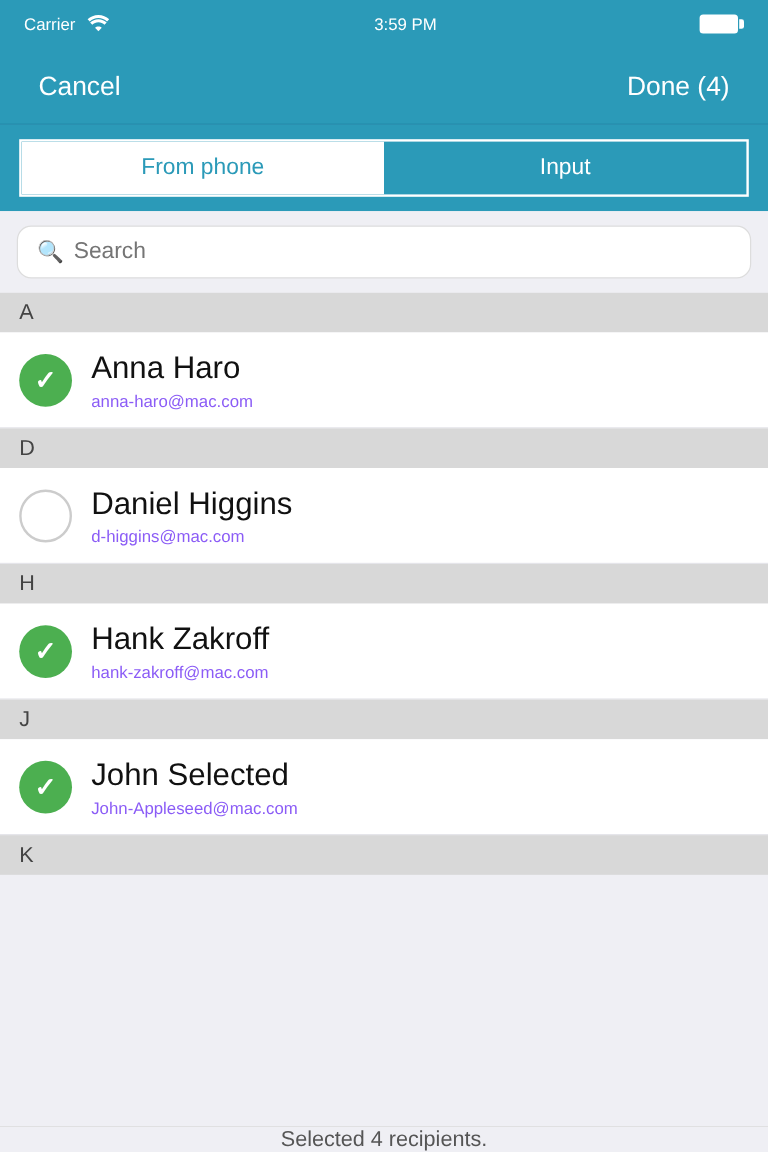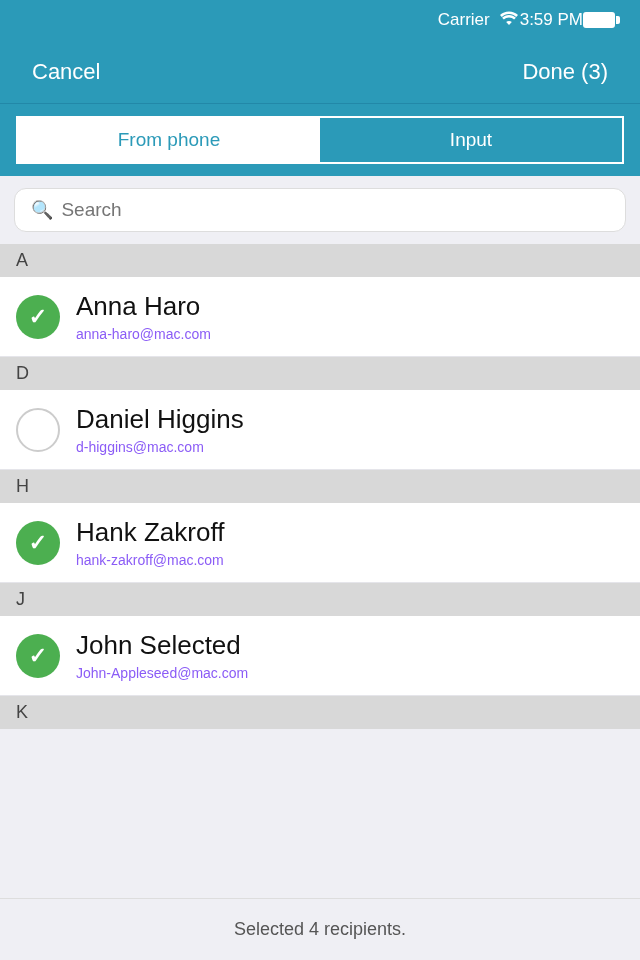--- a/index.html
+++ b/index.html
@@ -11,24 +11,24 @@
       background: #efeff4;
       overflow-x: hidden;
     }
 
     
     .status-bar {
       background: #2b9ab8;
       height: 40px;
       display: flex;
       align-items: center;
-      justify-content: flex-end;
+      justify-content: space-between;
       padding: 17px 20px;
       color: white;
-      font-size: 17px;
+      font-size: 14px;
       font-weight: 500;
     }
     .status-bar .carrier {
       display: flex;
       align-items: center;
       gap: 8px;
     }
     .battery-icon {
       display: inline-flex;
       align-items: center;
@@ -191,21 +191,20 @@
       color: #111;
     }
     .contact-email {
       font-size: 14px;
       color: #8b5cf6;
     }
 
     
     .footer {
       background: #efeff4;
-      padding: 20px;
       text-align: center;
       font-size: 18px;
       color: #555;
       border-top: 1px solid #ddd;
       position: fixed;
       bottom: 0;
       width: 640px;
     }
   </style>
 </head>
@@ -224,21 +223,21 @@
   </div>
   <span>3:59 PM</span>
   <div class="battery-icon">
     <div class="battery-body"></div>
     <div class="battery-tip"></div>
   </div>
 </div>
 
 <div class="nav-bar">
   <span class="nav-cancel">Cancel</span>
-  <span class="nav-done">Done (3)</span>
+  <span class="nav-done">Done (4)</span>
 </div>
 
 <div class="segment-control">
   <div class="segment-inner">
     <div class="segment-btn active">From phone</div>
     <div class="segment-btn inactive">Input</div>
   </div>
 </div>
 
 <div class="search-container">

